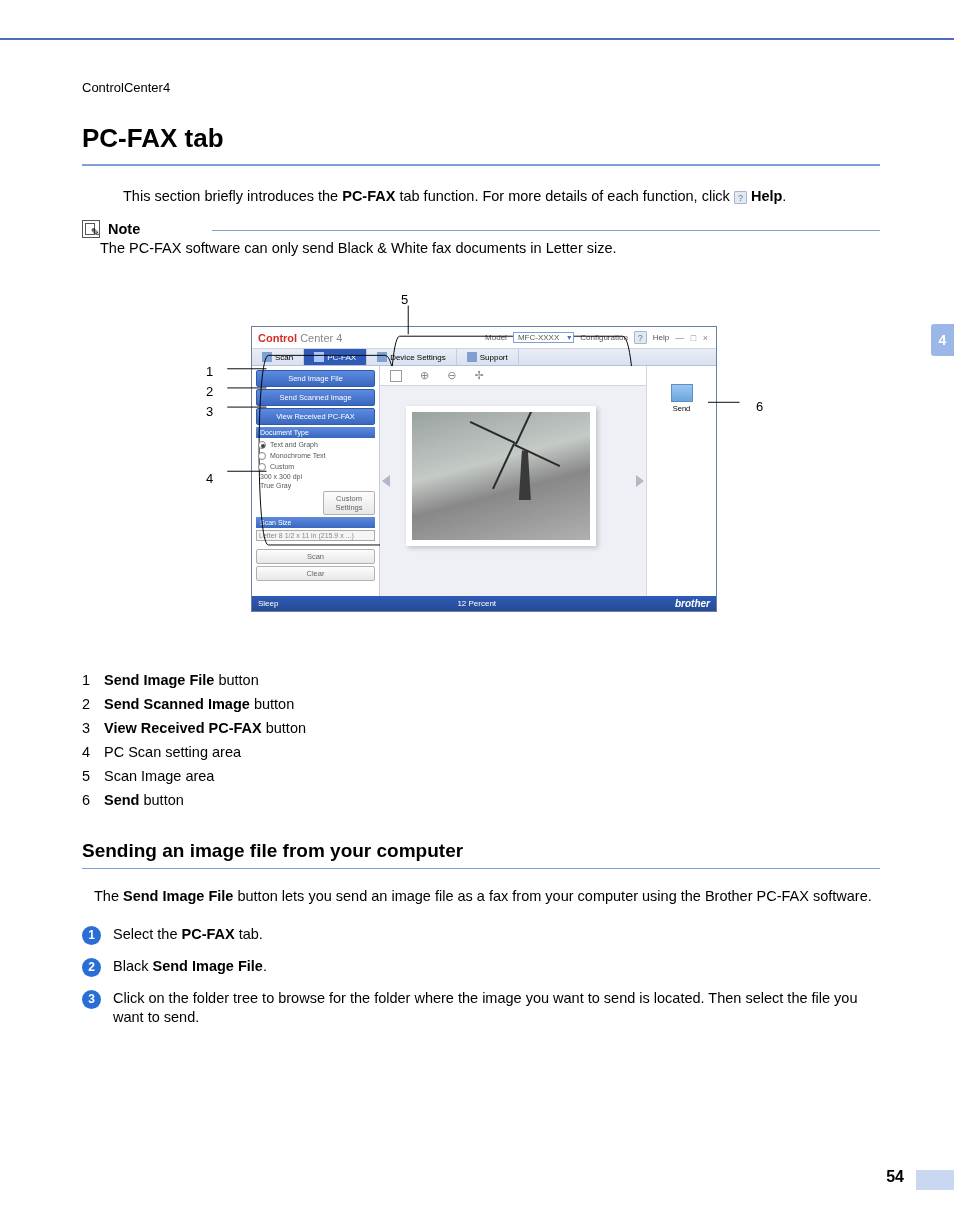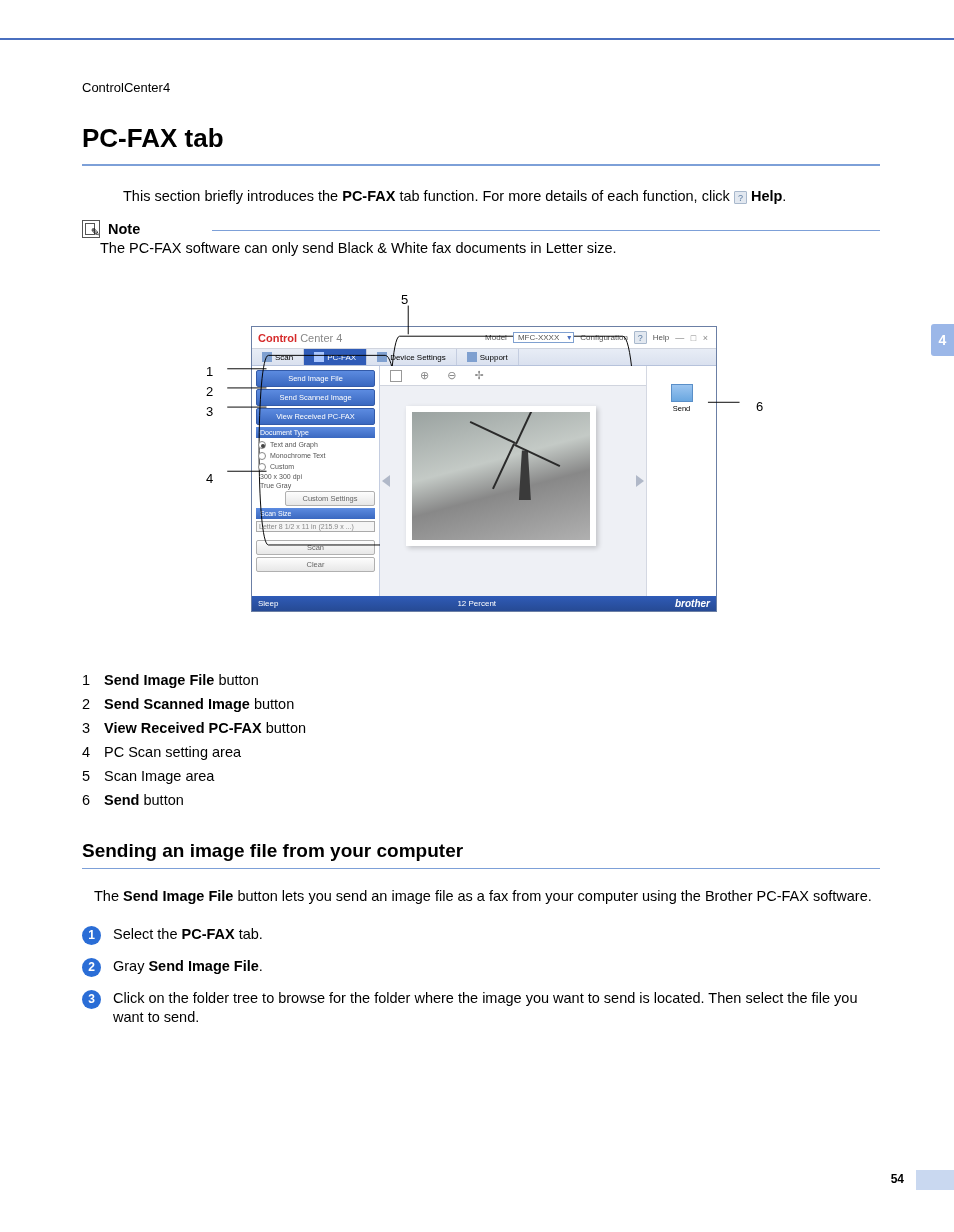--- a/index.html
+++ b/index.html
@@ -355,21 +355,21 @@
     background: #9bb7e8;
     color: #fff;
     font-weight: bold;
     font-size: 14px;
     border-radius: 3px 0 0 3px;
   }
   .page-num {
     position: absolute;
     right: 50px;
     bottom: 46px;
-    font-size: 12px;
+    font-size: 16px;
     font-weight: bold;
   }
   .page-num-bar {
     position:absolute;
     right:0; bottom:42px;
     width:38px; height:20px;
     background:#c9d8f0;
   }
   .help-q { display:inline-block; width:13px; height:13px; background:#e2e8f0; border:1px solid #a8b8cc; text-align:center; font-size:9px; line-height:12px; color:#5a7aa0; border-radius:1px; vertical-align:middle;}
 </style>
@@ -458,21 +458,21 @@
         <div class="cc4-left">
           <div class="blue-btn">Send Image File</div>
           <div class="blue-btn">Send Scanned Image</div>
           <div class="blue-btn">View Received PC-FAX</div>
           <div class="section-blk">Document Type</div>
           <div class="left-sub sel"><span class="rb"></span><span>Text and Graph</span></div>
           <div class="left-sub"><span class="rb"></span><span>Monochrome Text</span></div>
           <div class="left-sub"><span class="rb"></span><span>Custom</span></div>
           <div style="font-size:7px; padding-left:4px; color:#555;">300 x 300 dpi</div>
           <div style="font-size:7px; padding-left:4px; color:#555;">True Gray</div>
-          <div class="gray-btn" style="margin-left:auto; width:90px;">Custom Settings</div>
+          <div class="gray-btn" style="margin-left:auto; width:52px;">Custom Settings</div>
           <div class="section-blk">Scan Size</div>
           <div class="scan-dd">Letter 8 1/2 x 11 in (215.9 x ...)</div>
           <div style="height:4px"></div>
           <div class="gray-btn">Scan</div>
           <div class="gray-btn">Clear</div>
         </div>
         <div class="cc4-mid">
           <div class="toolbar">
             <span class="tb-ico"></span>
             <span style="font-size:11px;color:#888;">⊕</span>
@@ -540,21 +540,21 @@
     <span>The </span><b>Send Image File</b><span> button lets you send an image file as a fax from your computer using the Brother PC-FAX software.</span>
   </p>
 
   <div class="steps">
     <div class="step">
       <div class="step-num">1</div>
       <div><span>Select the </span><b>PC-FAX</b><span> tab.</span></div>
     </div>
     <div class="step">
       <div class="step-num">2</div>
-      <div><span>Gray </span><b>Send Image File</b><span>.</span></div>
+      <div><span>Black </span><b>Send Image File</b><span>.</span></div>
     </div>
     <div class="step">
       <div class="step-num">3</div>
       <div><span></span><b></b><span>Click on the folder tree to browse for the folder where the image you want to send is located. Then select the file you want to send.</span></div>
     </div>
   </div>
 
 </div>
 
 <div class="page-num-bar"></div>

